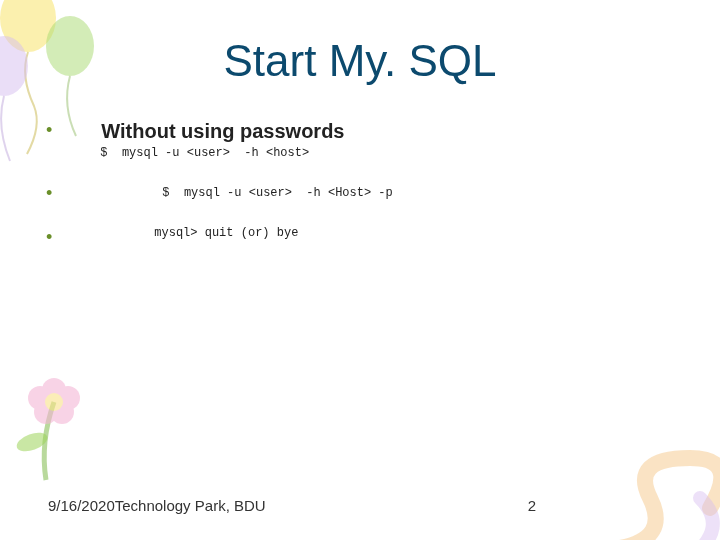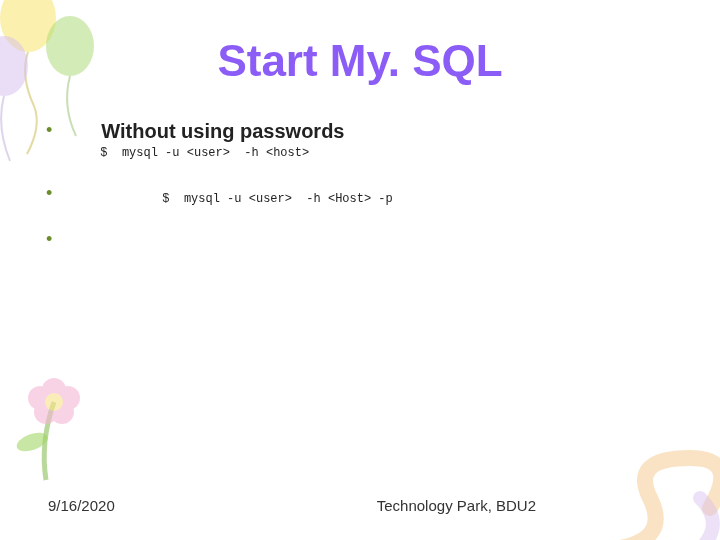--- a/index.html
+++ b/index.html
@@ -21,24 +21,24 @@
     position: relative;
     z-index: 1;
     width: 720px;
     height: 540px;
     box-sizing: border-box;
   }
   .title {
     font-family: "Trebuchet MS", "Segoe UI", sans-serif;
     font-size: 44px;
     text-align: center;
-    color: #8b5cf6;
+    color: #0c4a6e;
     padding-top: 36px;
     padding-bottom: 12px;
-    font-weight: 700;
+    font-weight: 400;
   }
   .body {
     padding: 10px 30px 0 46px;
     font-size: 20px;
     line-height: 1.35;
     color: #222;
   }
   .li {
     display: flex;
     align-items: flex-start;
@@ -75,21 +75,21 @@
     width: 576px;
     box-sizing: border-box;
     padding: 0 40px 0 48px;
     font-family: "Trebuchet MS", "Segoe UI", sans-serif;
     font-size: 15px;
     color: #333;
     display: flex;
     justify-content: space-between;
     align-items: center;
   }
-  .footer .center { flex:1; text-align:right; }
+  .footer .center { flex:1; text-align:left; }
 </style>
 </head>
 <body>
 
 <svg class="deco" style="left:-18px; top:-24px;" width="140" height="220">
   <ellipse cx="46" cy="42" rx="28" ry="34" fill="#f7e46b" opacity="0.55"></ellipse>
   <path d="M46 76 Q38 100 52 130 Q60 150 45 178" stroke="#c7b64a" stroke-width="2" fill="none" opacity="0.5"></path>
   <ellipse cx="88" cy="70" rx="24" ry="30" fill="#a7d96f" opacity="0.5"></ellipse>
   <path d="M88 100 Q80 130 94 160" stroke="#8ab55a" stroke-width="2" fill="none" opacity="0.45"></path>
   <ellipse cx="22" cy="90" rx="24" ry="30" fill="#d6bdf0" opacity="0.5"></ellipse>
@@ -125,29 +125,30 @@
         <span class="bold">Without using passwords</span>
         <span class="mono indent1">$  mysql -u &lt;user&gt;  -h &lt;host&gt;</span>
       </div>
     </div>
 
     <div class="spacer-sm"></div>
 
     <div class="li">
       <div class="dot">•</div>
       <div class="content" style="padding-left:8px;">
-        <span class="mono indent2" style="margin-top:10px;">$  mysql -u &lt;user&gt;  -h &lt;Host&gt; -p</span>
+        <span class="mono indent2" style="margin-top:4px;">$  mysql -u &lt;user&gt;  -h &lt;Host&gt; -p</span>
       </div>
     </div>
 
     <div class="spacer-sm"></div>
 
     <div class="li">
       <div class="dot">•</div>
       <div class="content">
+        <span class="mono indent3">mysql&gt; quit (or) bye</span>
       </div>
     </div>
 
   </div>
 
   <div class="footer">
     <div>9/16/2020</div>
     <div class="center">Technology Park, BDU</div>
     <div>2</div>
   </div>

